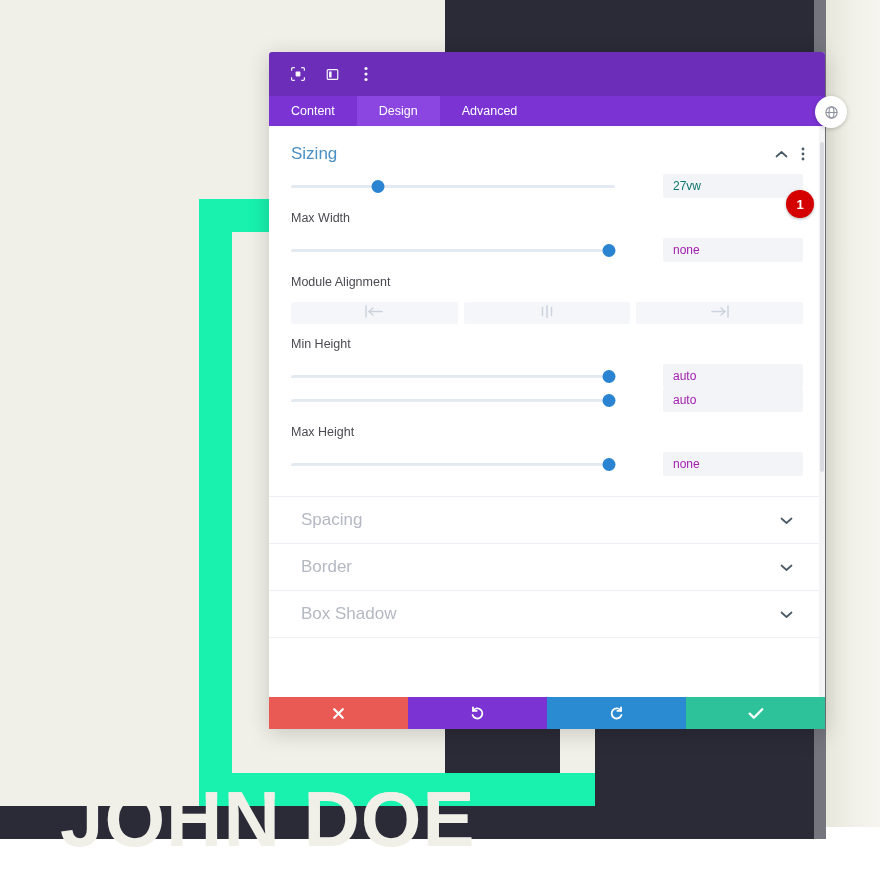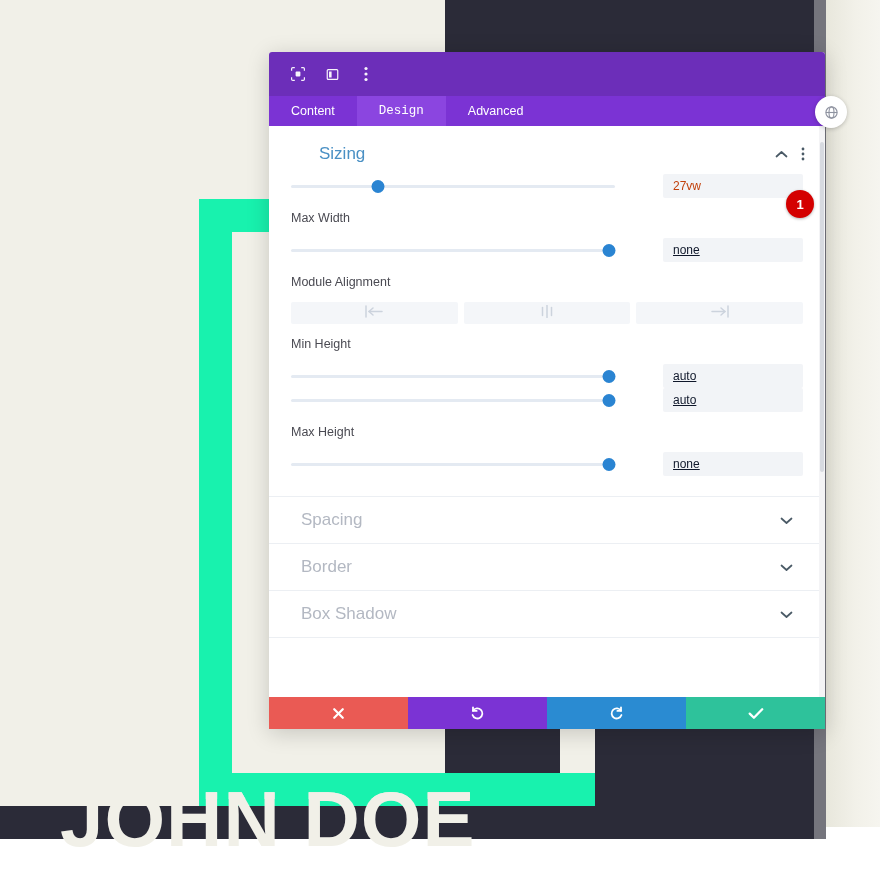--- a/index.html
+++ b/index.html
@@ -207,35 +207,33 @@
     display: flex;
     align-items: center;
     padding: 4px 22px;
     color: #ffffff;
     font-size: 12.5px;
     cursor: pointer;
     white-space: nowrap;
   }
   .tab.active {
     background: #8b45e0;
-    font-family: Liberation Mono, monospace;
   }
 
   .modal-body {
     flex: 1 1 auto;
     overflow: hidden;
     position: relative;
     background: #ffffff;
   }
 
   
   .section-open-header {
     display: flex;
     padding: 18px 20px 8px 22px;
-    margin-left: 28px;
   }
   .section-open-title {
     color: #4a90c4;
     font-size: 17px;
     font-weight: 400;
     flex: 1;
   }
   .section-head-icons {
     display: flex;
     align-items: center;
@@ -291,24 +289,24 @@
   .value-box {
     margin-left: auto;
     width: 140px;
     height: 24px;
     background: #f2f4f7;
     border-radius: 2px;
     display: flex;
     align-items: center;
     padding: 0 10px;
     font-size: 12px;
-    color: #c2410c;
+    color: #0f766e;
     cursor: text;
   }
-  .value-box.placeholder { color: #0f172a; text-decoration: underline; }
+  .value-box.placeholder { color: #a21caf; }
 
   
   .align-group {
     display: flex;
     gap: 6px;
     width: 100%;
   }
   .align-btn {
     flex: 1 1 0;
     height: 22px;

